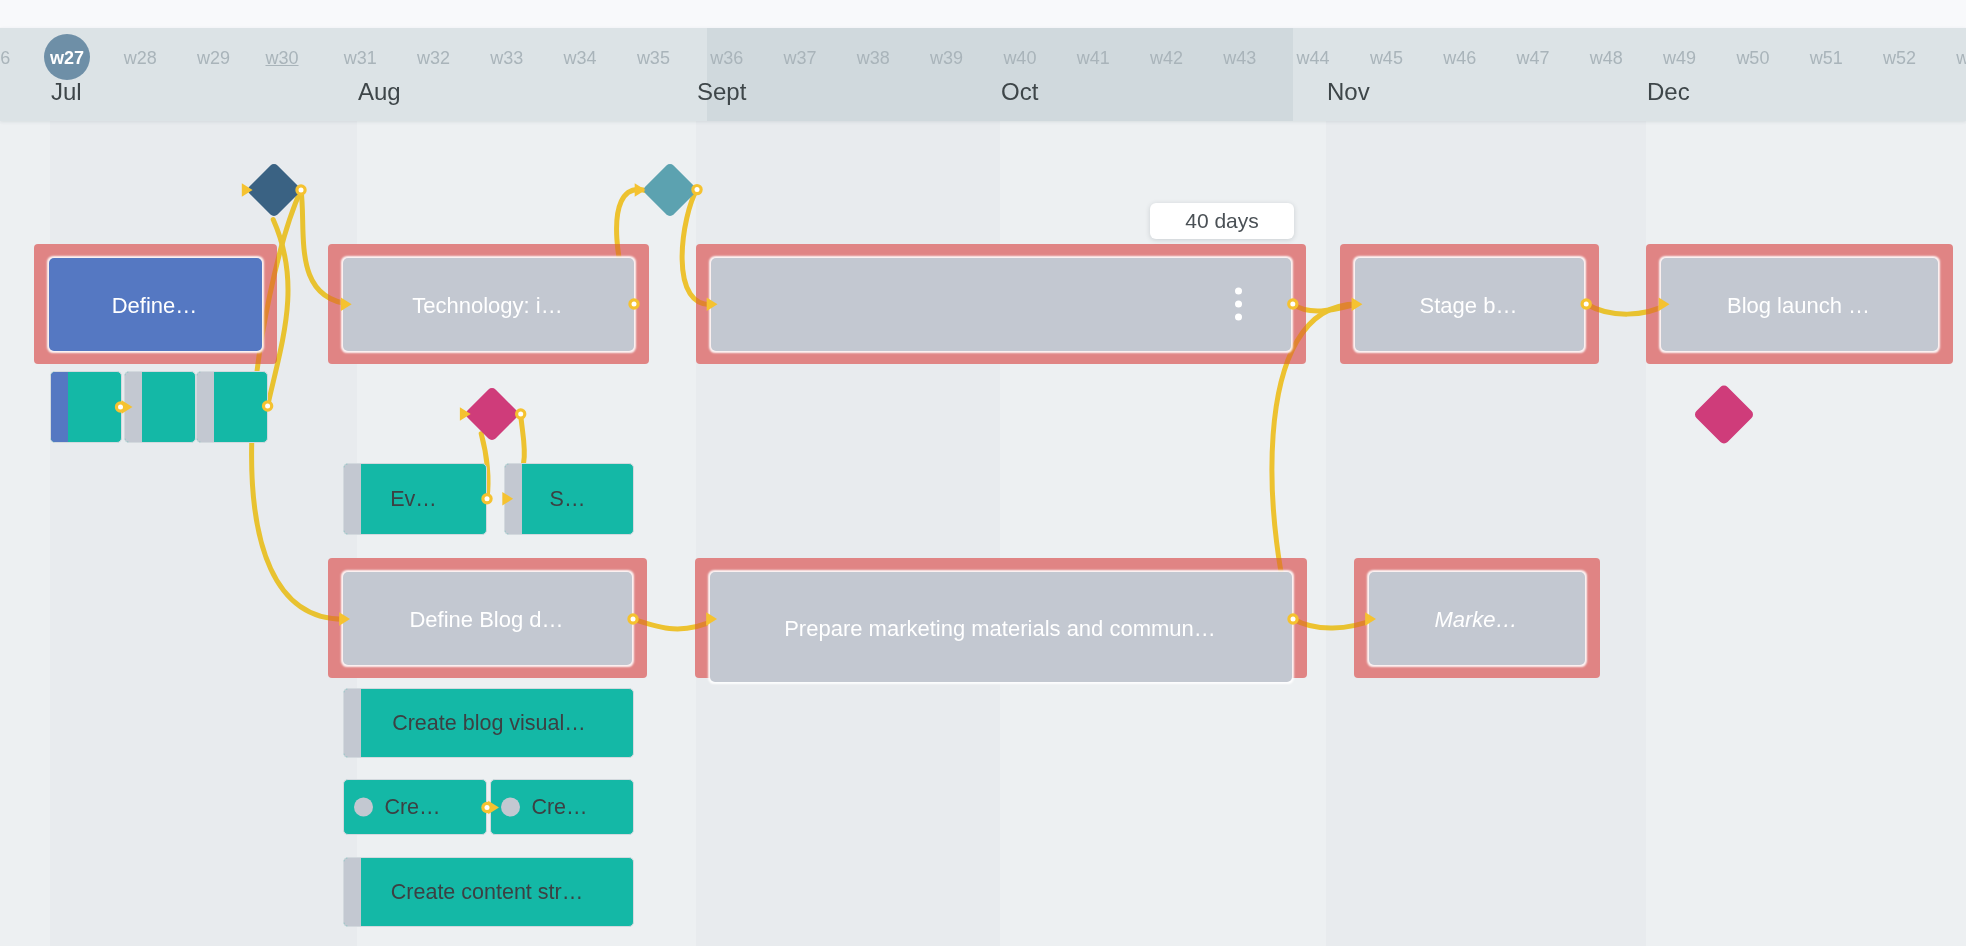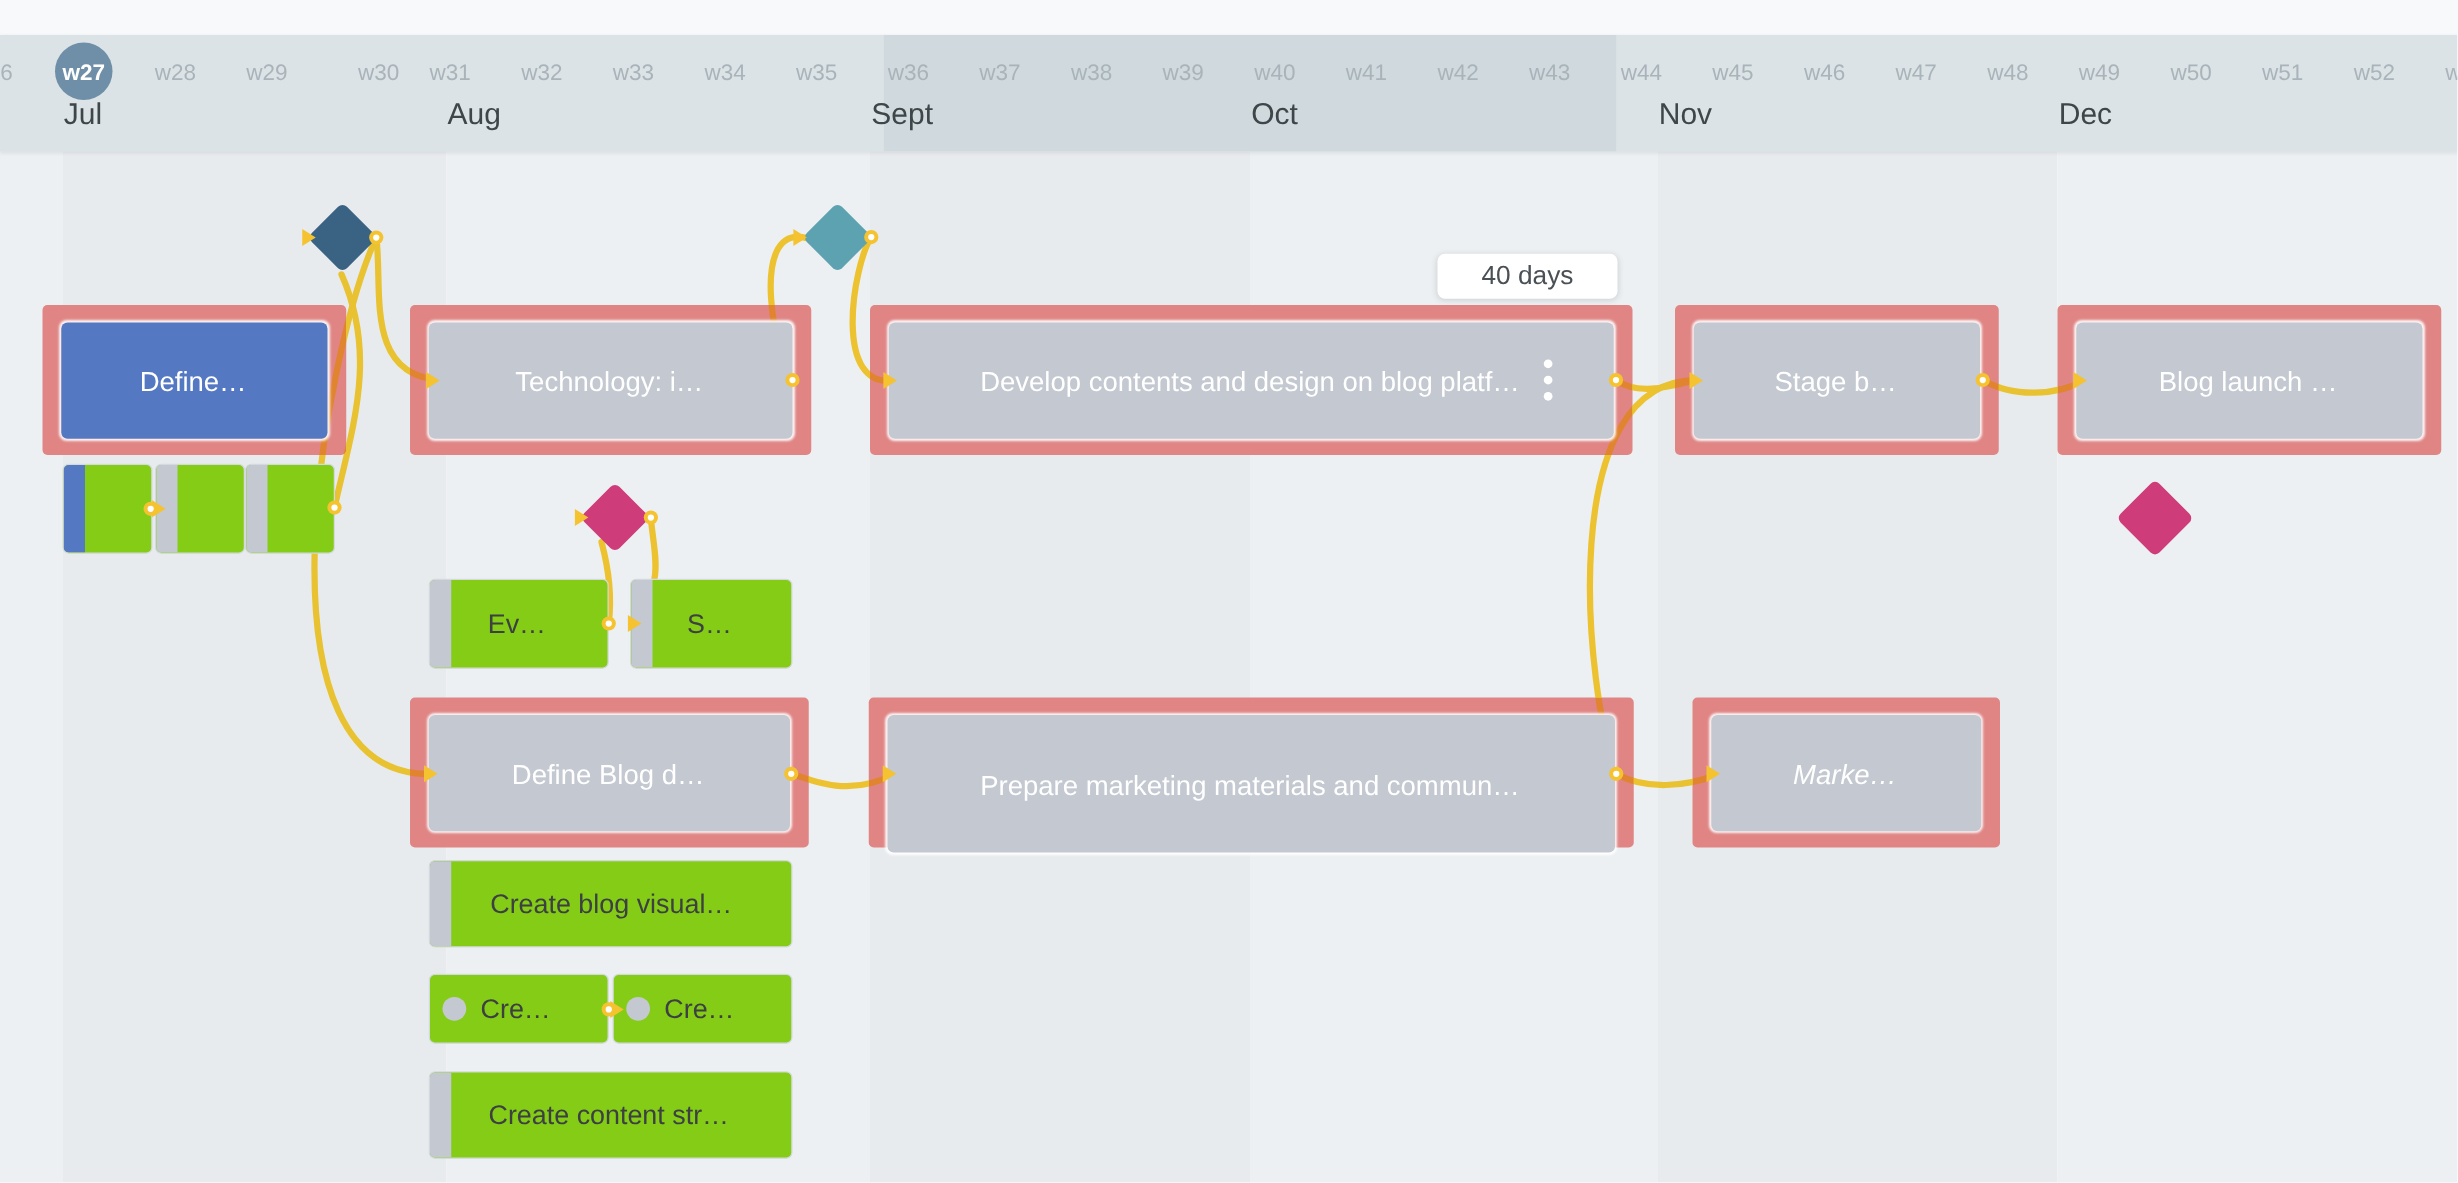--- a/index.html
+++ b/index.html
@@ -32,21 +32,21 @@
      padding-right:30px;box-sizing:border-box;padding-left:28px;}
   .bar .inner.grey{background:#C3C8D1;}
   .bar .inner.blue{background:#5578C2;}
   .bar .lbl{font-size:22px;color:#FFFFFF;white-space:nowrap;overflow:hidden;
      position:relative;top:2px;}
   .dots{position:absolute;right:49px;top:50%;transform:translateY(-50%);
      display:flex;flex-direction:column;gap:6px;align-items:center;}
   .dots i{display:block;width:7px;height:7px;border-radius:50%;background:#fff;}
 
   
-  .card{position:absolute;background:#84cc16;border:1px solid #D3D9DE;border-radius:5px;
+  .card{position:absolute;background:#14b8a6;border:1px solid #D3D9DE;border-radius:5px;
      box-sizing:border-box;overflow:hidden;display:flex;align-items:center;}
   .card .acc{position:absolute;left:0;top:0;bottom:0;width:17px;}
   .card .acc.blue{background:#5578C2;}
   .card .acc.grey{background:#C3C8D1;}
   .card .clbl{font-size:21.5px;color:#3C4043;white-space:nowrap;width:100%;text-align:center;
      position:relative;z-index:2;box-sizing:border-box;}
   .card .avatar{position:absolute;left:10px;top:50%;transform:translateY(-50%);
      width:19px;height:19px;border-radius:50%;background:#C3C8D1;z-index:2;}
 
   
@@ -72,21 +72,21 @@
       <div class="month-band light" style="left: 1646px; width: 320px;"></div>
     </div>
 
   <div id="header">
     <div id="header-hl" style="left: 707px; width: 586px;"></div>
   <div class="week-label" style="left: -6.3px;">w26</div>
       <div class="week-dot" style="left: 67px;"></div>
       <div class="week-label current" style="left: 67px;">w27</div>
       <div class="week-label" style="left: 140.3px;">w28</div>
       <div class="week-label" style="left: 213.6px;">w29</div>
-      <div class="week-label" style="left: 303px;">w30</div>
+      <div class="week-label" style="left: 282px; text-decoration: underline;">w30</div>
       <div class="week-label" style="left: 360.2px;">w31</div>
       <div class="week-label" style="left: 433.5px;">w32</div>
       <div class="week-label" style="left: 506.8px;">w33</div>
       <div class="week-label" style="left: 580.1px;">w34</div>
       <div class="week-label" style="left: 653.4px;">w35</div>
       <div class="week-label" style="left: 726.7px;">w36</div>
       <div class="week-label" style="left: 800px;">w37</div>
       <div class="week-label" style="left: 873.3px;">w38</div>
       <div class="week-label" style="left: 946.6px;">w39</div>
       <div class="week-label" style="left: 1019.9px;">w40</div>
@@ -167,21 +167,20 @@
           <span class="lbl">Define…</span>
         </div>
       </div>
       <div class="bar" style="left: 328px; top: 244px; width: 321px; height: 120px;">
         <div class="inner grey" style="left: 15px; top: 13.5px; width: 291px; height: 93px;">
           <span class="lbl">Technology: i…</span>
         </div>
       </div>
       <div class="bar" style="left: 696px; top: 244px; width: 610px; height: 120px;">
         <div class="inner grey" style="left: 15px; top: 13.5px; width: 580px; height: 93px;">
-          <span class="lbl">Develop contents and design on blog platf…</span>
           <span class="dots">
             <i></i>
             <i></i>
             <i></i>
           </span>
         </div>
       </div>
       <div class="bar" style="left: 1340px; top: 244px; width: 259px; height: 92px;">
         <div class="inner grey" style="left: 15px; top: 13.5px; width: 229px; height: 93px;">
           <span class="lbl">Stage b…</span>

